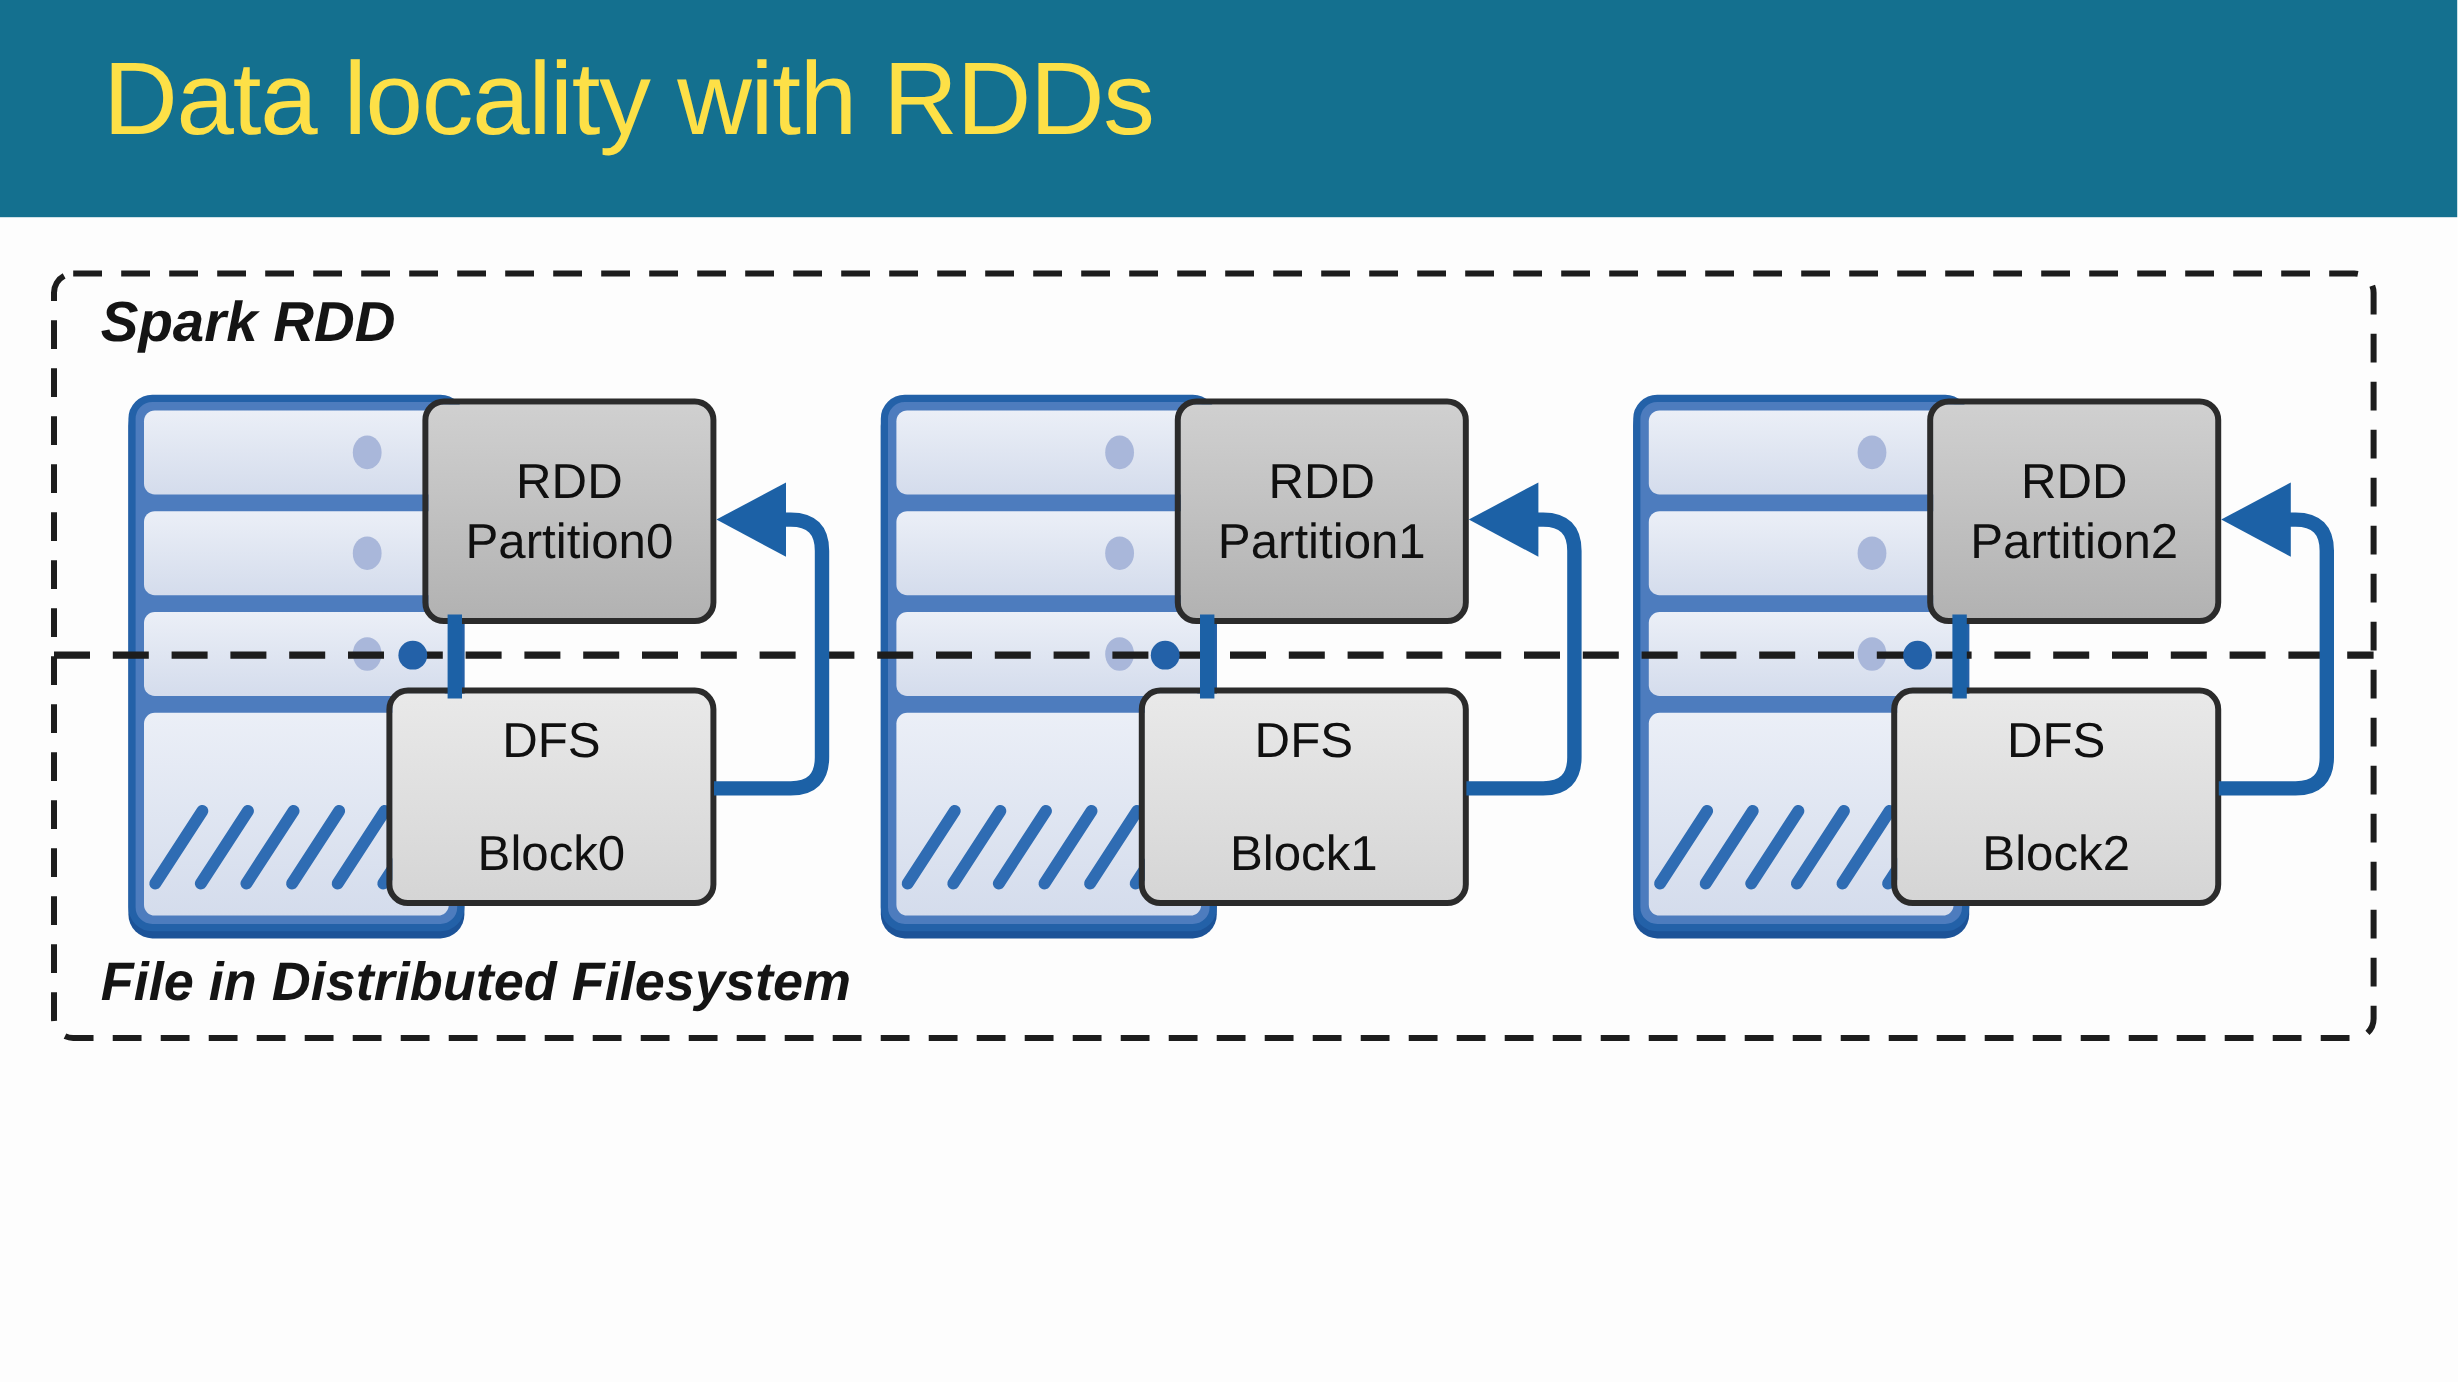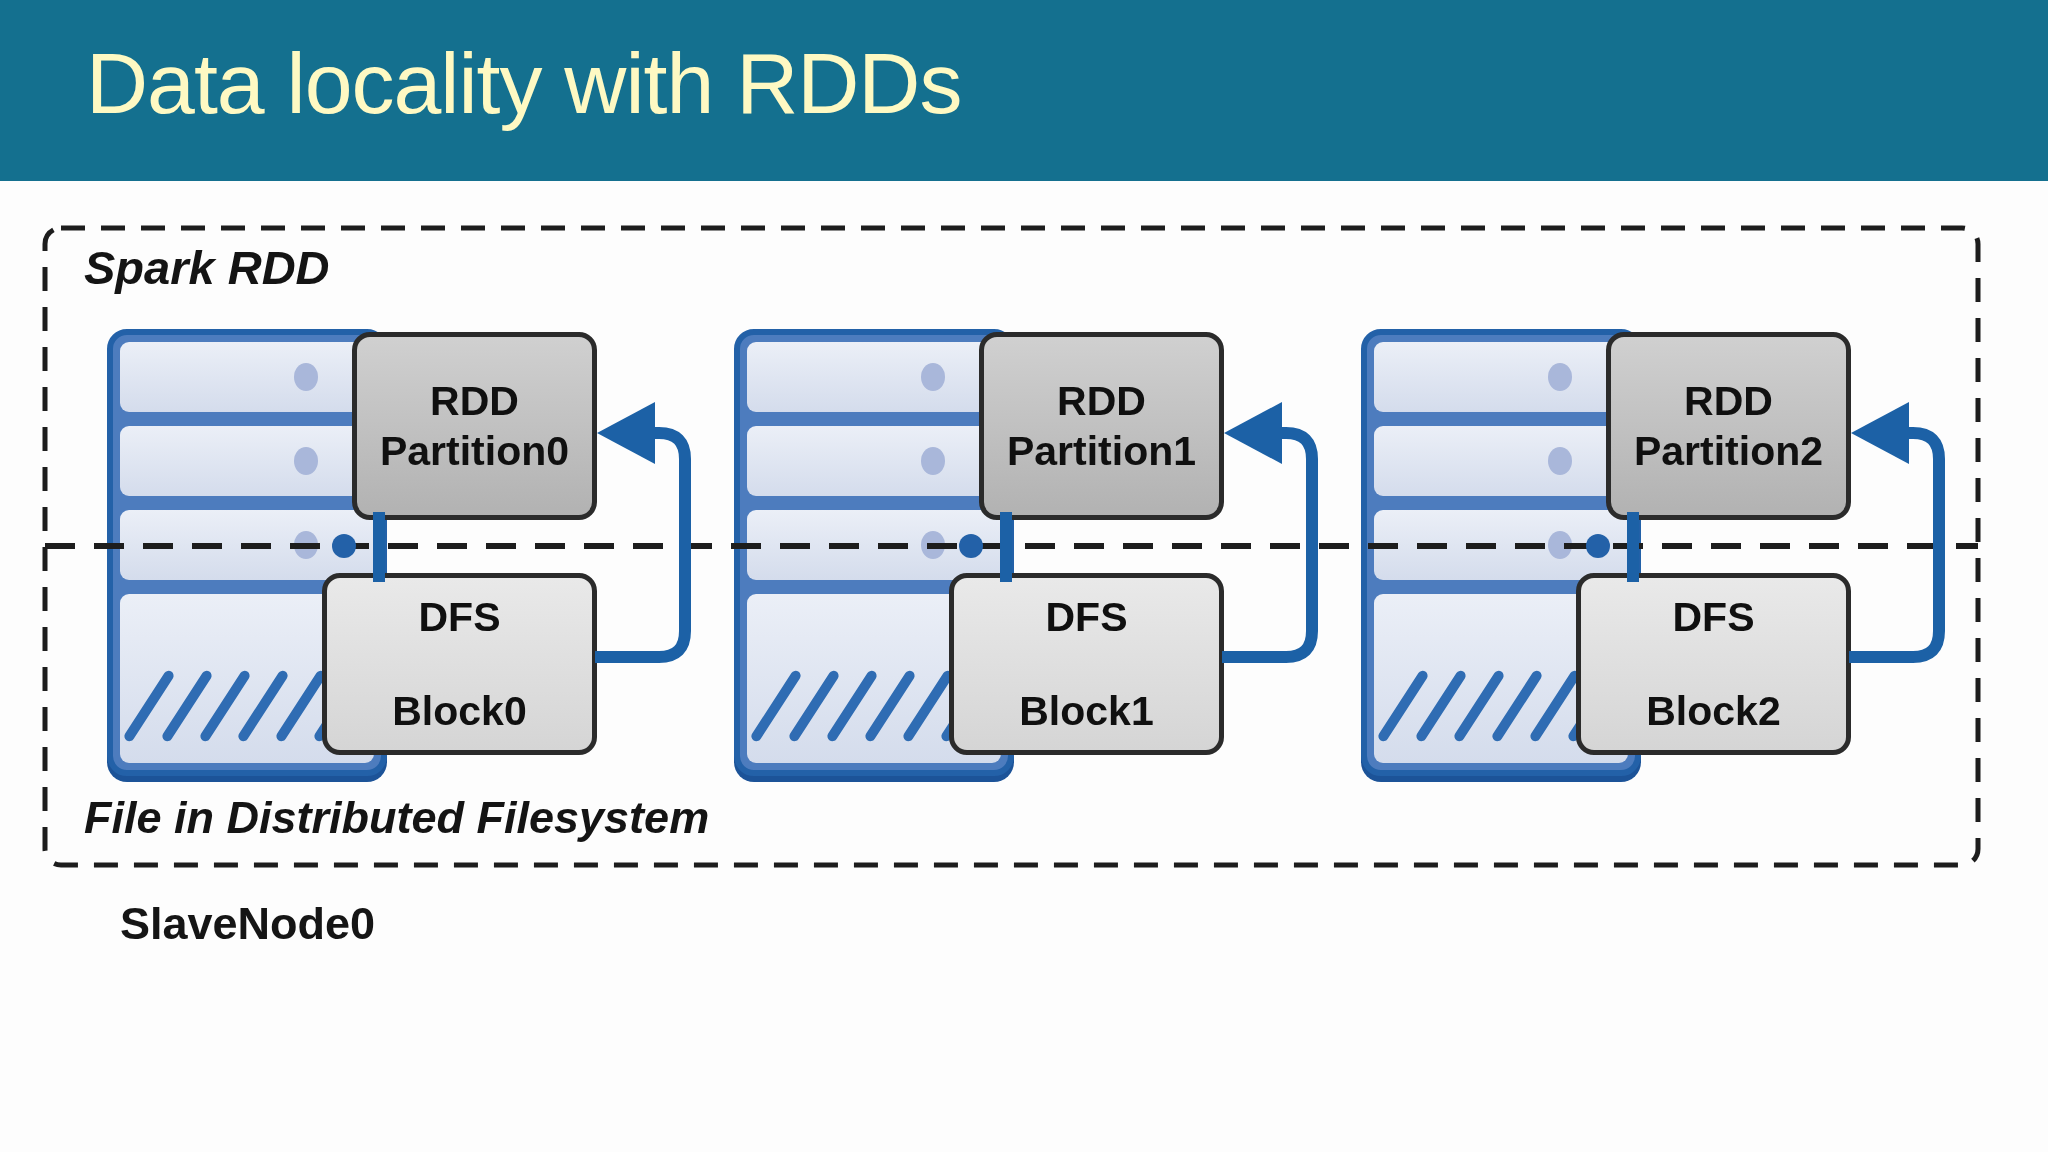--- a/index.html
+++ b/index.html
@@ -11,21 +11,21 @@
   }
 
   
   .header {
     position:absolute; left:0; top:0; width:2048px; height:181px;
     background:#14708f;
   }
   .title {
     position:absolute; left:86px; top:34px;
     font-size:86px; font-weight:300; letter-spacing:-1px;
-    color:#fef9c3; white-space:nowrap;
+    color:#fde047; white-space:nowrap;
   }
 
   
   svg.layer { position:absolute; left:0; top:0; width:2048px; height:1152px; }
   .layer-dashed { z-index:2; }
   .layer-arrows { z-index:5; }
 
   
   .region-label {
     position:absolute; z-index:3; color:#141414;
@@ -57,21 +57,21 @@
   .hatch {
     position:absolute; bottom:16px; width:10px; height:82px;
     border-radius:6px; background:#2f6cb3; transform:rotate(33deg);
   }
   .h1{left:24px}.h2{left:62px}.h3{left:100px}.h4{left:138px}.h5{left:176px}.h6{left:214px}
 
   .box {
     position:absolute; z-index:3;
     border:5px solid #2b2b2b; border-radius:18px;
     display:flex; flex-direction:column; align-items:center; justify-content:center;
-    font-weight:700; font-size:41px; line-height:1.22; color:#101010;
+    font-weight:400; font-size:41px; line-height:1.22; color:#101010;
     text-align:center;
   }
   .box.rdd {
     left:245px; top:332px; width:245px; height:188px;
     background:linear-gradient(180deg,#d0d0d0 0%,#b2b2b2 100%);
   }
   .box.dfs {
     left:215px; top:573px; width:275px; height:182px;
     background:linear-gradient(180deg,#e9e9e9 0%,#d5d5d5 100%);
     gap:44px;
@@ -121,21 +121,20 @@
       </div>
     </div>
     <div class="box rdd">
       <span>RDD</span>
       <span>Partition0</span>
     </div>
     <div class="box dfs">
       <span>DFS</span>
       <span>Block0</span>
     </div>
-    <div class="node-label">SlaveNode0</div>
   </div>
 
   <div class="node" style="left:734px">
     <div class="stack">
       <div class="row thin">
           <span class="dot"></span>
         </div>
       <div class="row thin">
           <span class="dot"></span>
         </div>

